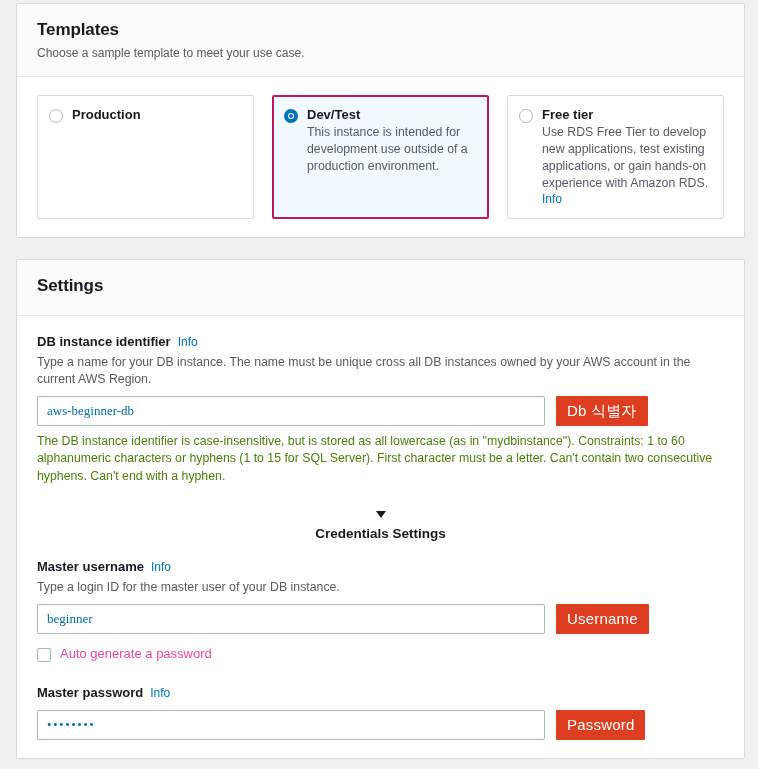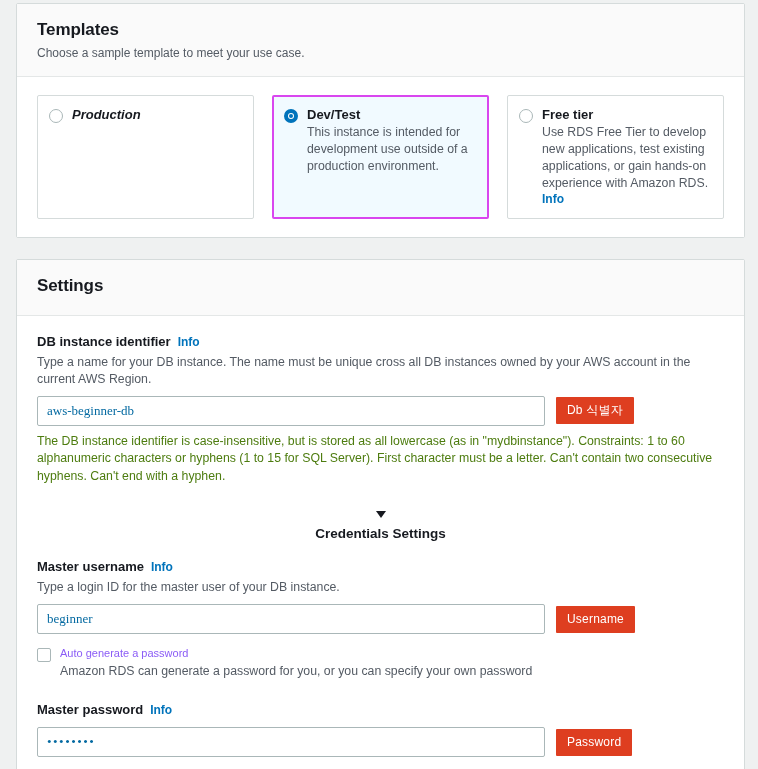--- a/index.html
+++ b/index.html
@@ -67,21 +67,21 @@
     border: 1px solid #d5dbdb;
     border-radius: 2px;
     background: #ffffff;
     padding: 11px 12px 12px 11px;
     min-height: 117px;
     display: flex;
     gap: 9px;
     align-items: flex-start;
   }
   .tile.selected {
-    border: 2px solid #d946ef;
+    border: 2px solid #be185d;
     background: #f1faff;
     padding: 10px 11px 11px 10px;
   }
   .radio {
     width: 14px;
     height: 14px;
     border-radius: 50%;
     border: 1.5px solid #aab7b8;
     background: #fff;
     flex: 0 0 auto;
@@ -109,21 +109,21 @@
     line-height: 1.25;
     margin-bottom: 1px;
   }
   .tile-desc {
     font-size: 12.3px;
     color: #545b64;
     line-height: 1.38;
   }
   .info-link {
     color: #0073bb;
-    font-weight: bold;
+    font-weight: normal;
     font-size: 12px;
     text-decoration: none;
     cursor: pointer;
   }
 
   
   .panel-gap { height: 21px; }
 
   .field { margin-bottom: 0; }
   .field-label {
@@ -167,21 +167,21 @@
     background: #ffffff;
     font-family: Liberation Serif, serif;
     font-size: 13px;
     color: #0369a1;
     padding: 0 9px;
     outline: none;
   }
   .annot {
     background: #de3e20;
     color: #ffffff;
-    font-size: 12px;
+    font-size: 15px;
     line-height: 1;
     padding: 7px 11px 8px 11px;
     margin-left: 11px;
     border-radius: 1px;
     white-space: nowrap;
     letter-spacing: 0.2px;
   }
 
   .section-toggle {
     display: flex;
@@ -212,22 +212,22 @@
   .checkbox {
     width: 14px;
     height: 14px;
     border: 1px solid #aab7b8;
     border-radius: 2px;
     background: #fff;
     flex: 0 0 auto;
     margin-top: 2px;
   }
   .checkbox-label {
-    font-size: 11px;
-    color: #8b5cf6;
+    font-size: 13px;
+    color: #ec4899;
     line-height: 1.3;
   }
   .checkbox-desc {
     font-size: 12.3px;
     color: #545b64;
     line-height: 1.38;
     margin-top: 3px;
   }
   .pw-dots {
     letter-spacing: 1.5px;
@@ -243,21 +243,21 @@
     <div class="panel-header">
       <div class="panel-title">Templates</div>
       <div class="panel-subtitle">Choose a sample template to meet your use case.</div>
     </div>
     <div class="panel-body">
       <div class="tiles">
 
         <div class="tile">
           <span class="radio"></span>
           <span class="tile-text">
-            <span class="tile-title" style="display: block; font-style: italic;">Production</span>
+            <span class="tile-title" style="display: block;">Production</span>
           </span>
         </div>
 
         <div class="tile selected">
           <span class="radio on"></span>
           <span class="tile-text">
             <span class="tile-title" style="display: block;">Dev/Test</span>
             <span class="tile-desc" style="display: block;">This instance is intended for development use outside of a production environment.</span>
           </span>
         </div>
@@ -310,21 +310,20 @@
         <div class="input-row">
           <input class="text-input" type="text" value="beginner" style="">
           <span class="annot">Username</span>
         </div>
       </div>
 
       <div class="checkbox-row">
         <span class="checkbox"></span>
         <span>
           <span class="checkbox-label" style="display: block;">Auto generate a password</span>
-          <span class="checkbox-desc" style="display: block;">Amazon RDS can generate a password for you, or you can specify your own password</span>
         </span>
       </div>
 
       <div class="field" style="margin-top:22px;">
         <div class="field-label">
           <span>Master password</span>
           <a class="info-link">Info</a>
         </div>
         <div class="input-row">
           <input class="text-input pw-dots" type="text" value="••••••••" style="">

